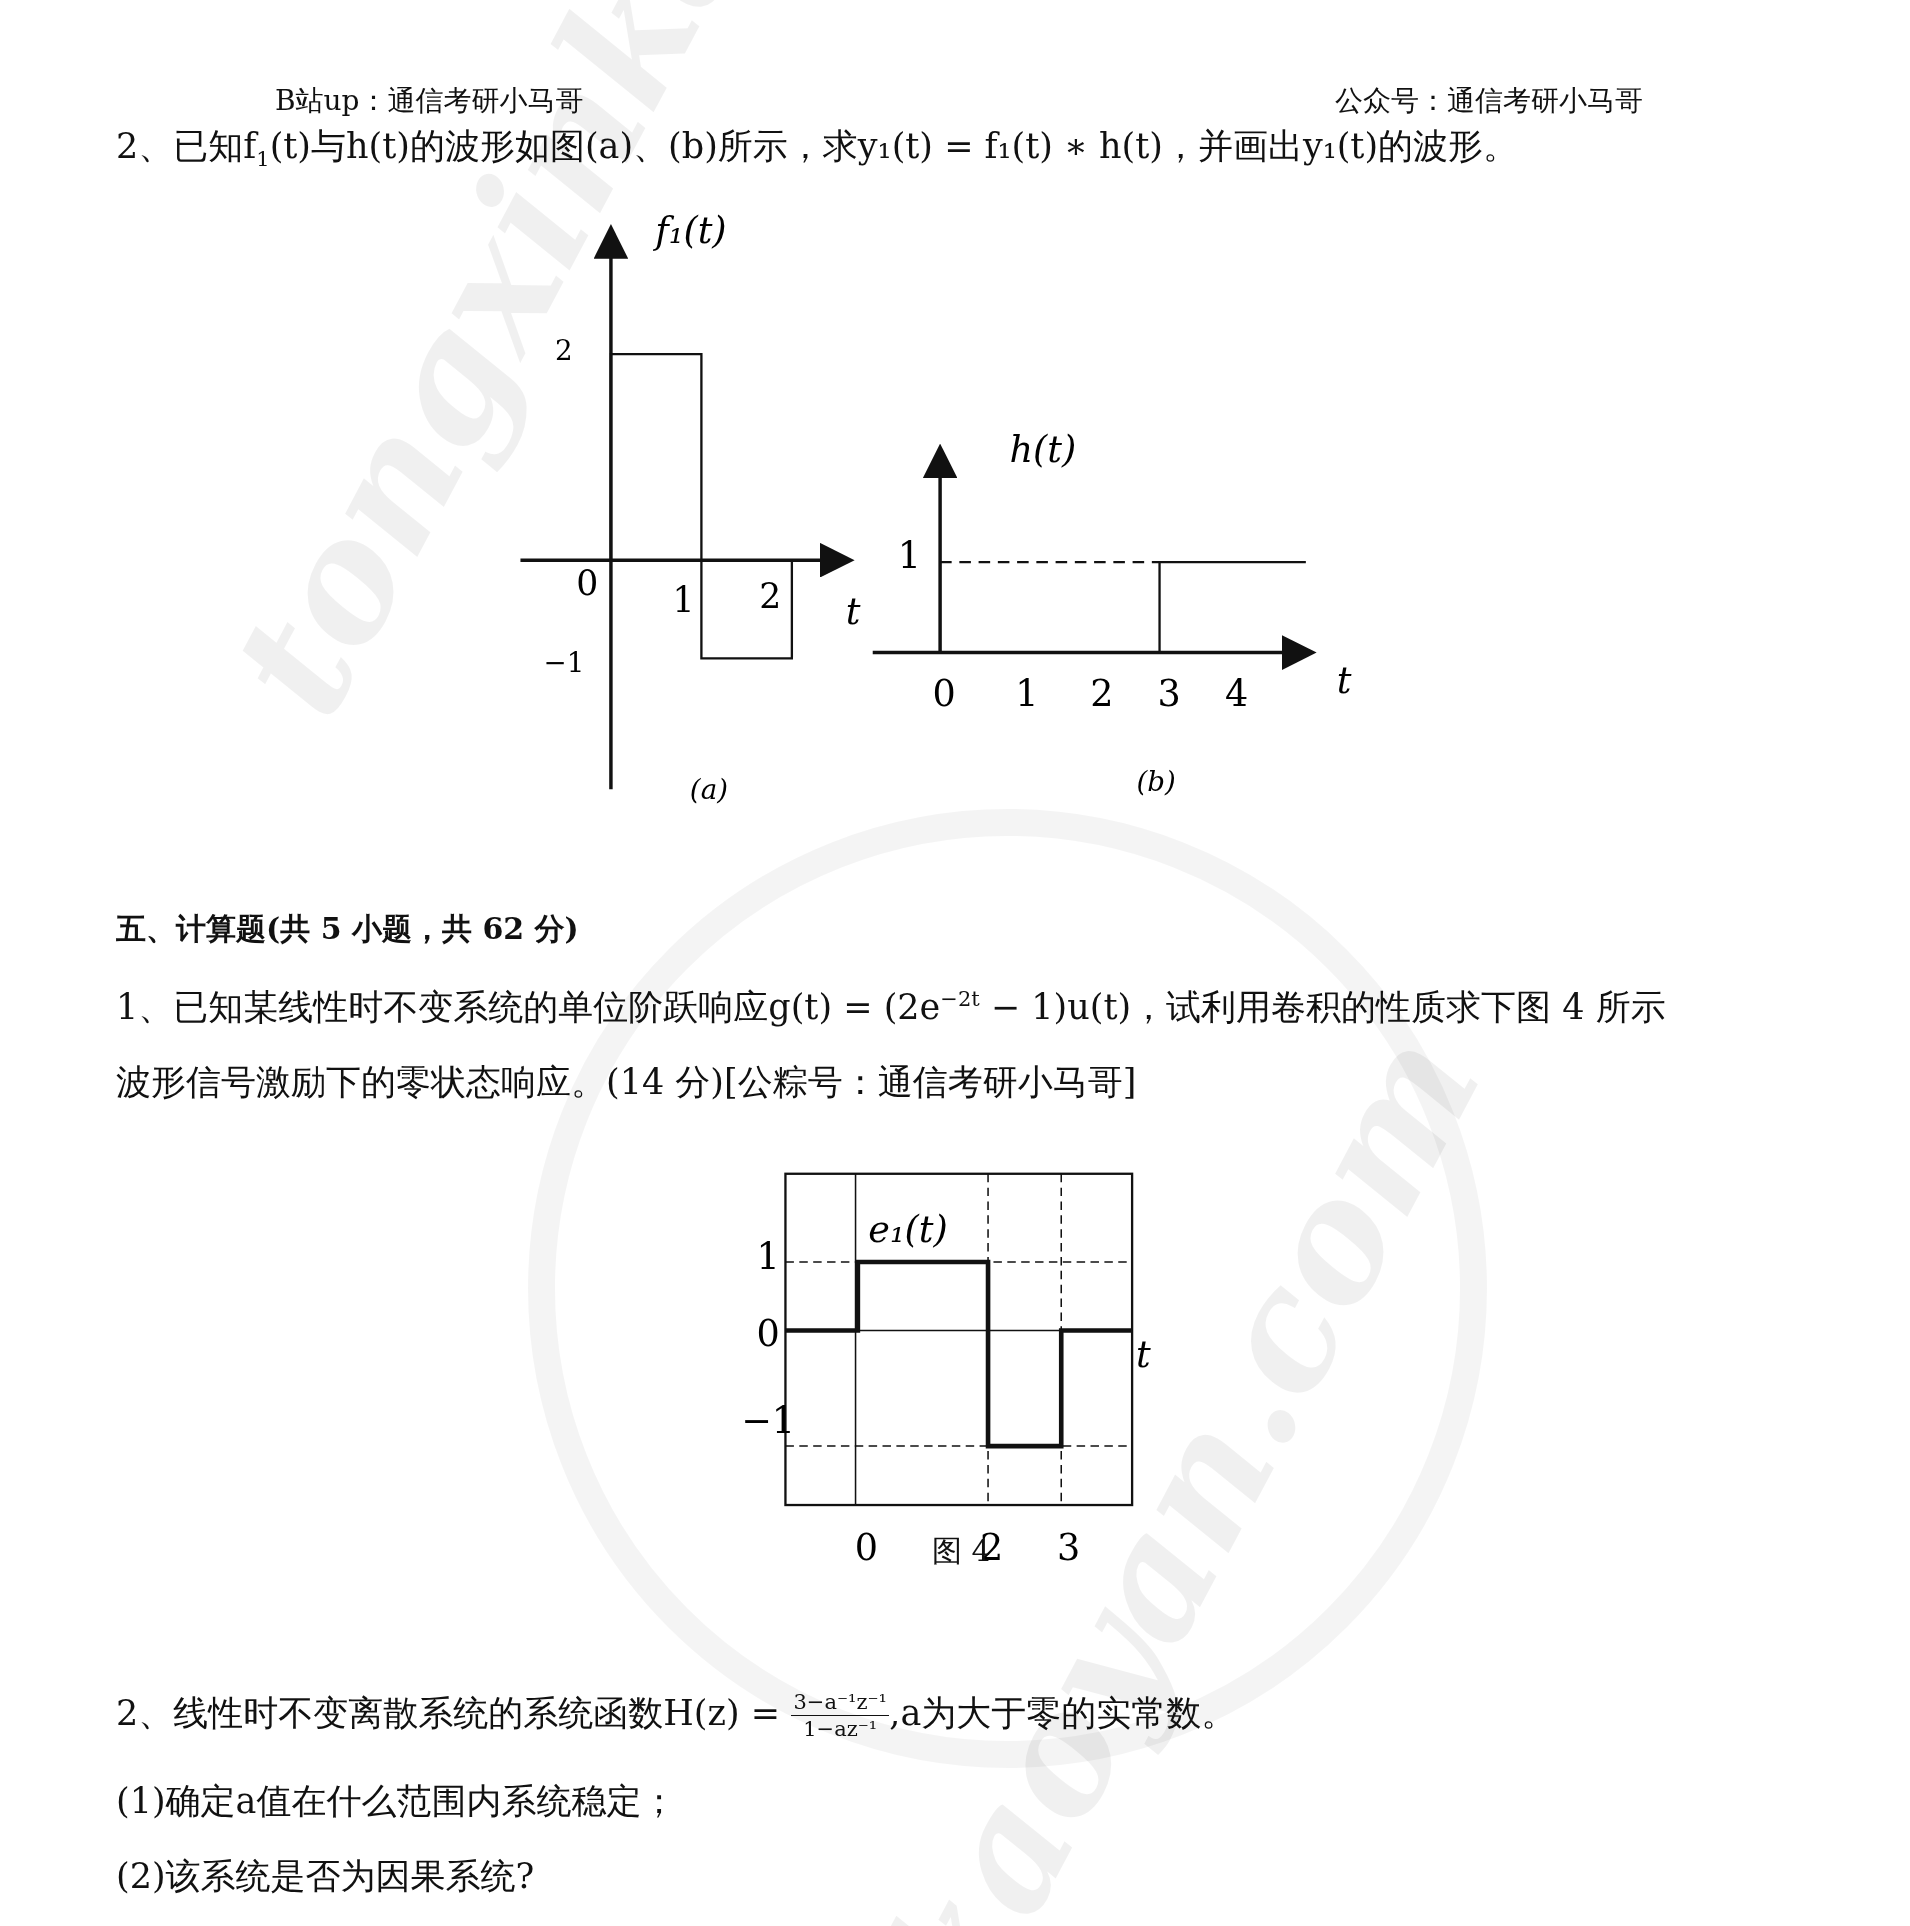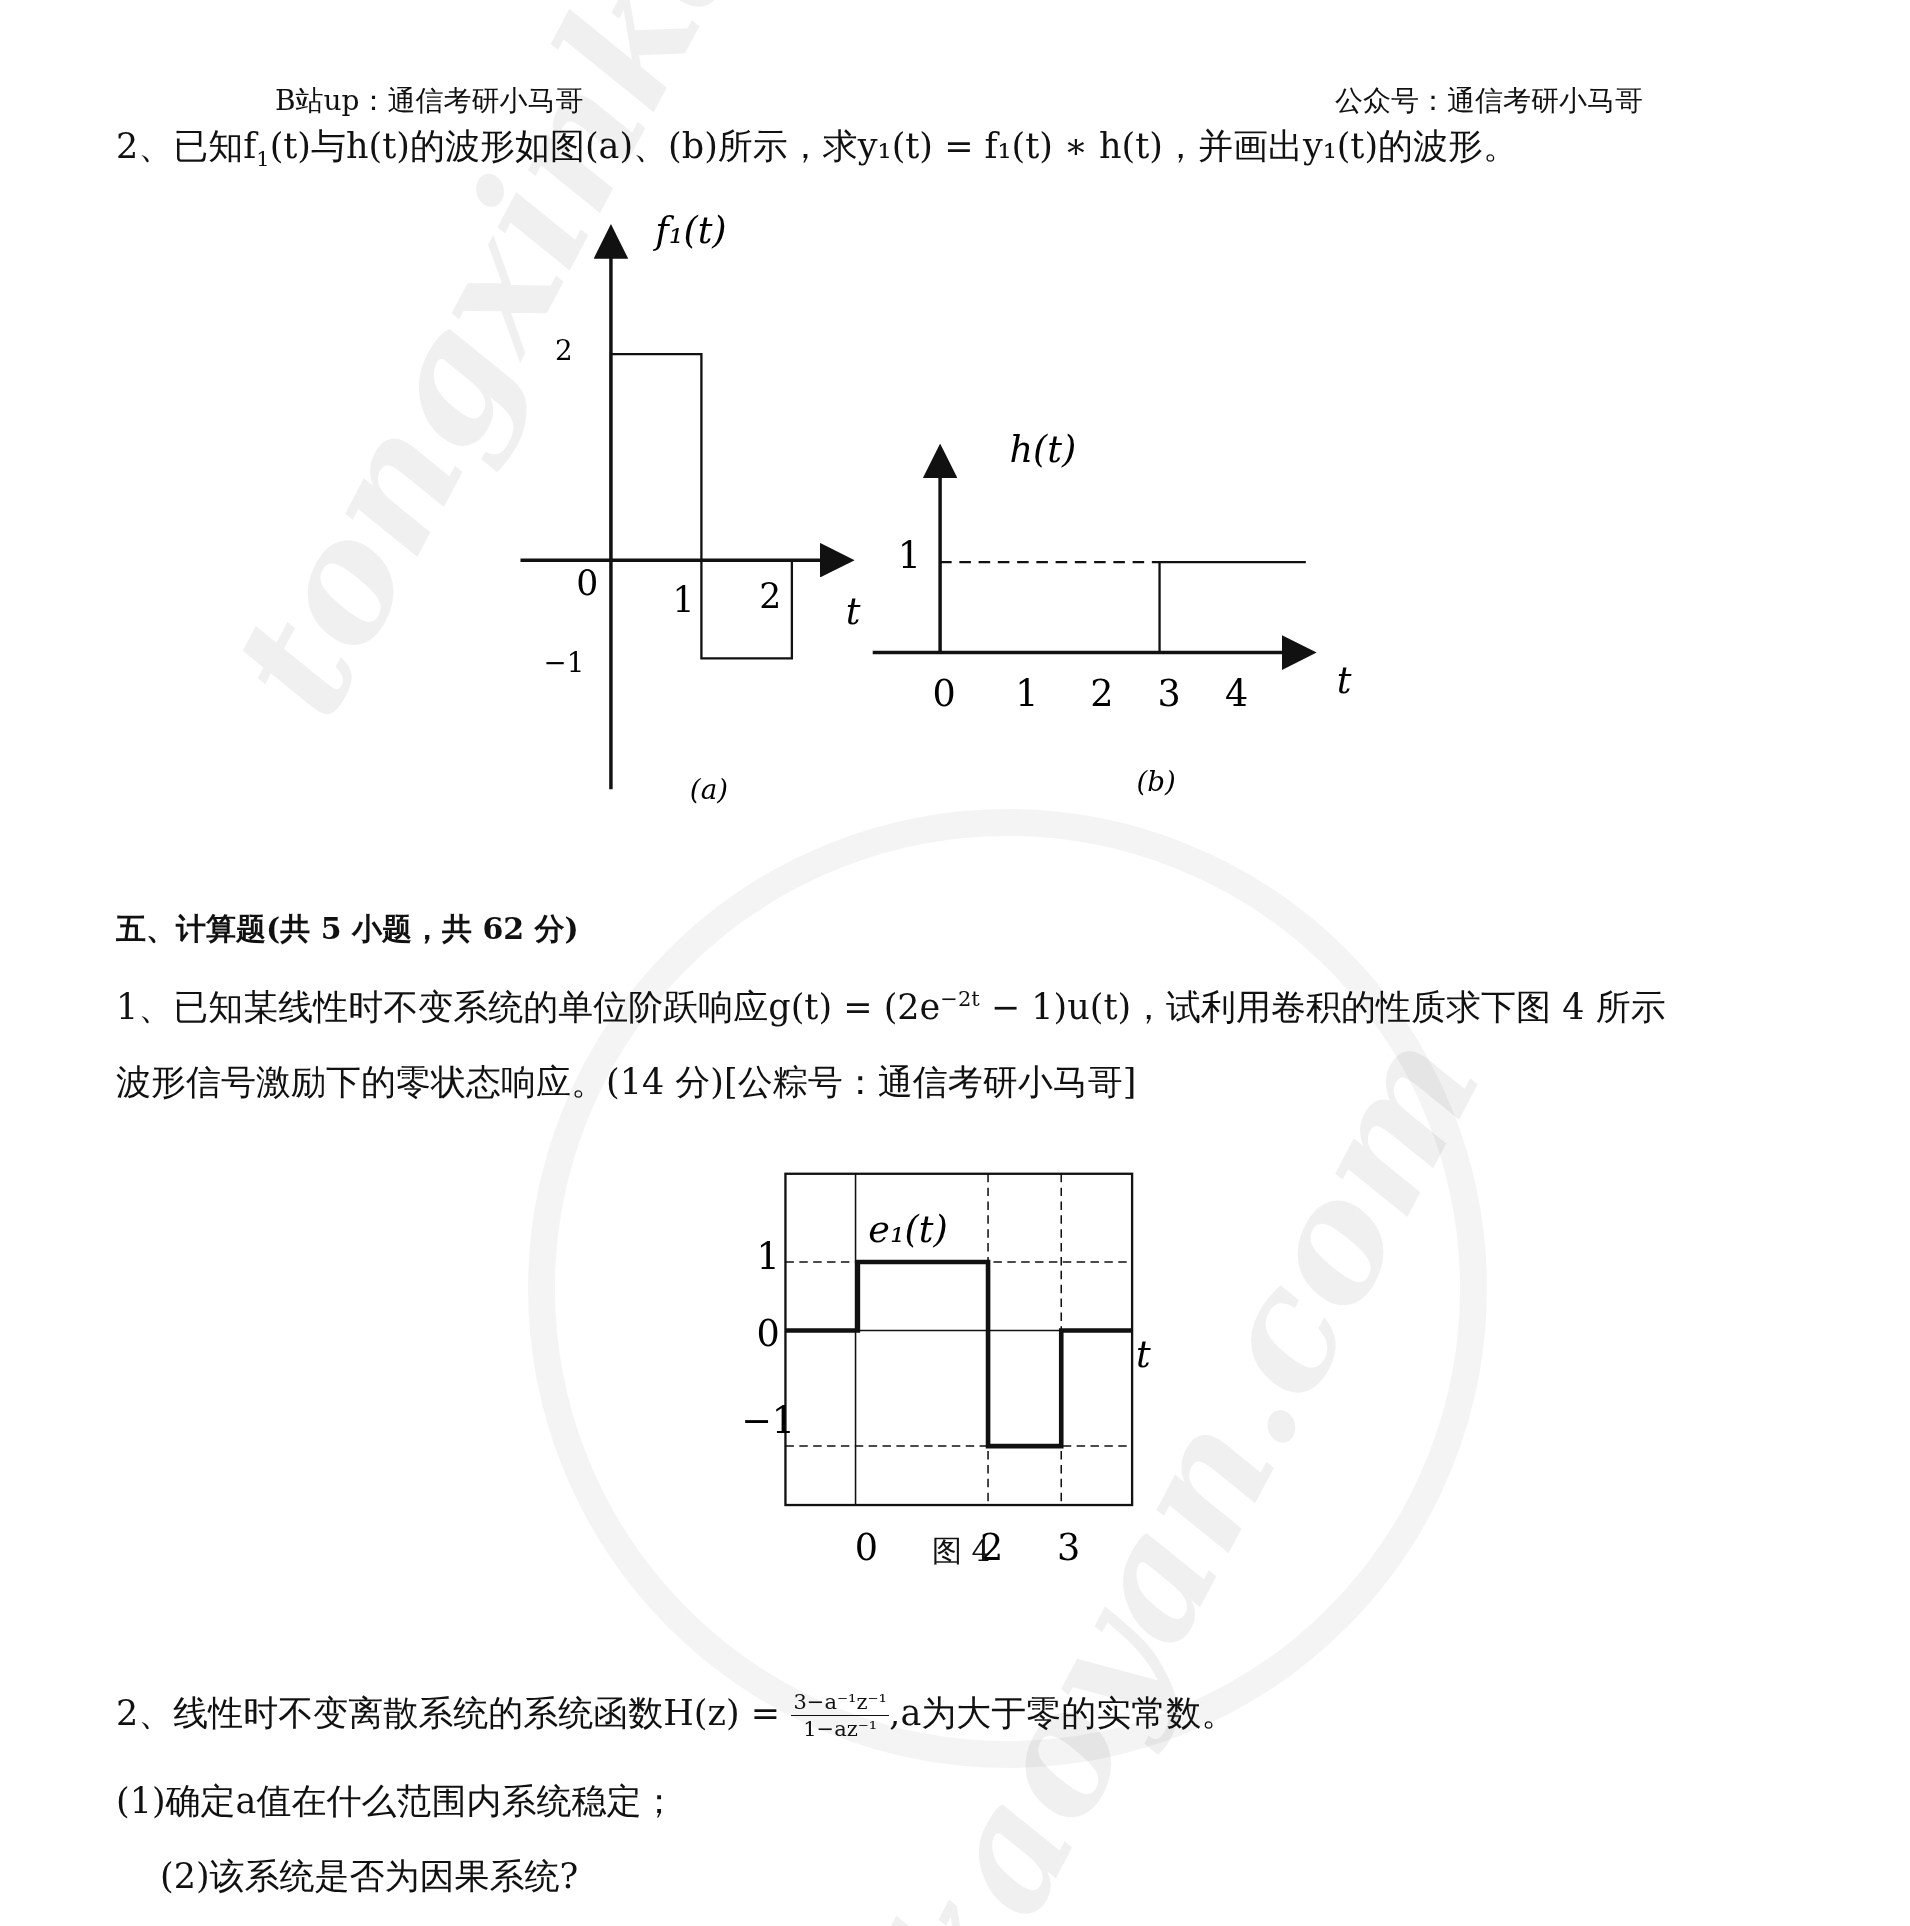--- a/index.html
+++ b/index.html
@@ -94,14 +94,14 @@
   <text x="420" y="1100" font-size="95">0</text>
   <text x="745" y="1100" font-size="95">2</text>
   <text x="945" y="1100" font-size="95">3</text>
 </svg>
 <div class="abs" style="left:932px; top:1531px; font-size:30px;">图 4</div>
 
 <div class="abs line" style="top:1689px;">
   <span>2、线性时不变离散系统的系统函数</span><span class="math">H(z) = </span><span class="frac math"><span class="num">3−a⁻¹z⁻¹</span><span class="den">1−az⁻¹</span></span><span>,a为大于零的实常数。</span>
 </div>
 <div class="abs line" style="top:1778px;">(1)确定a值在什么范围内系统稳定；</div>
-<div class="abs line" style="top:1853px;margin-left:44px;">(2)该系统是否为因果系统?</div>
+<div class="abs line" style="top:1853px;">(2)该系统是否为因果系统?</div>
 
 
 </body></html>

